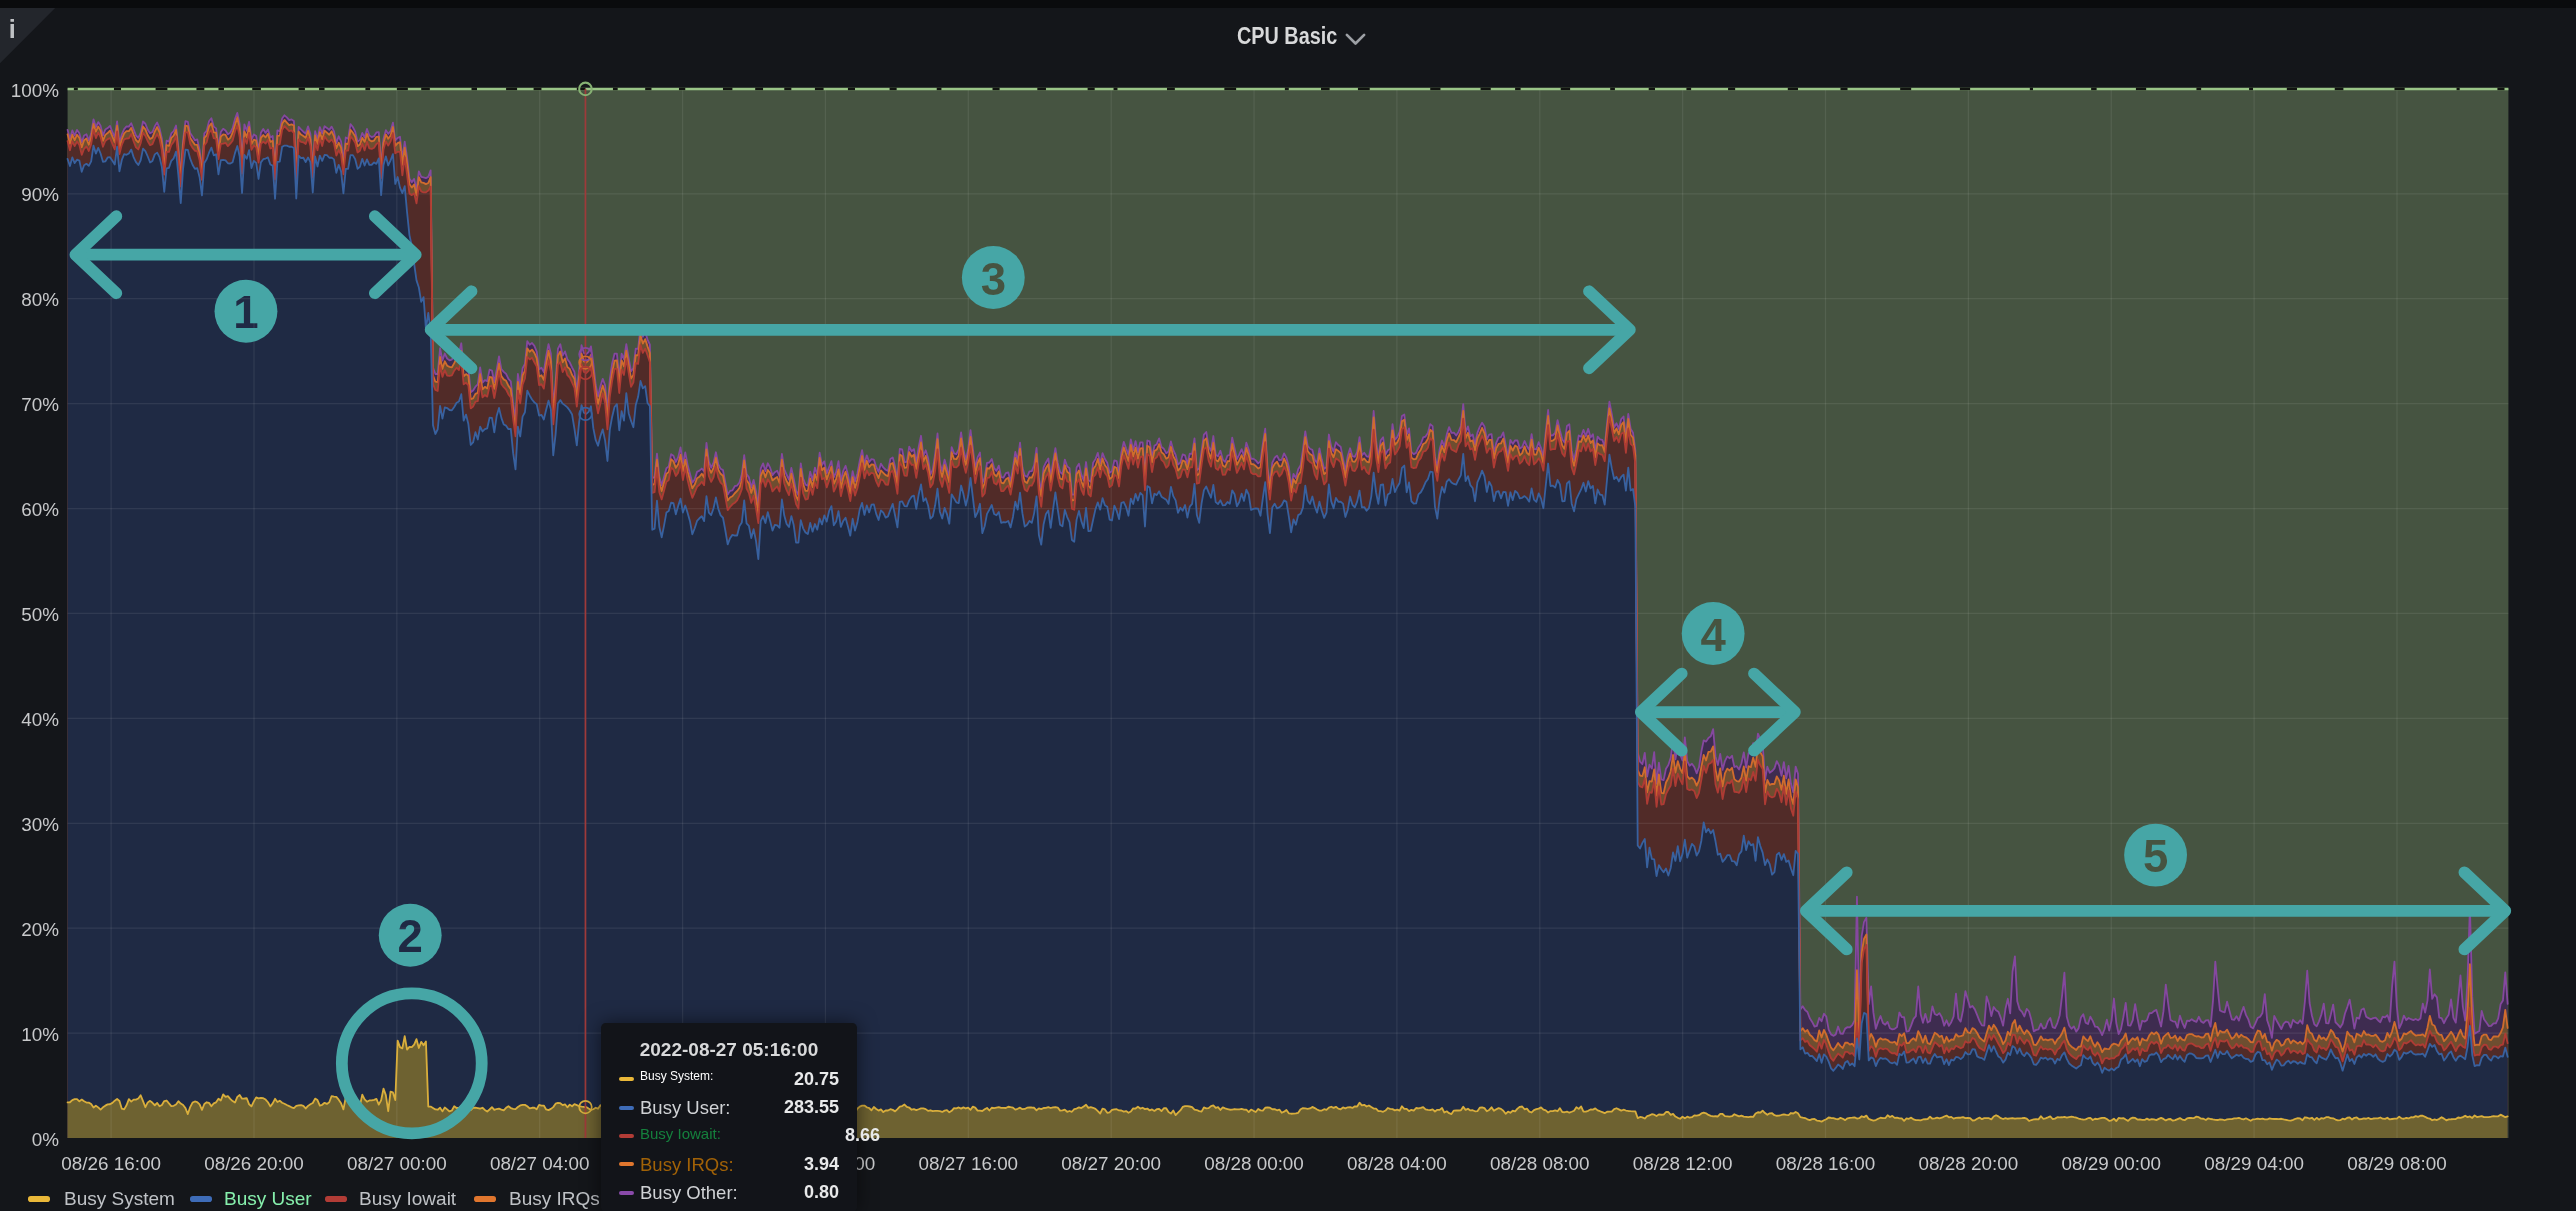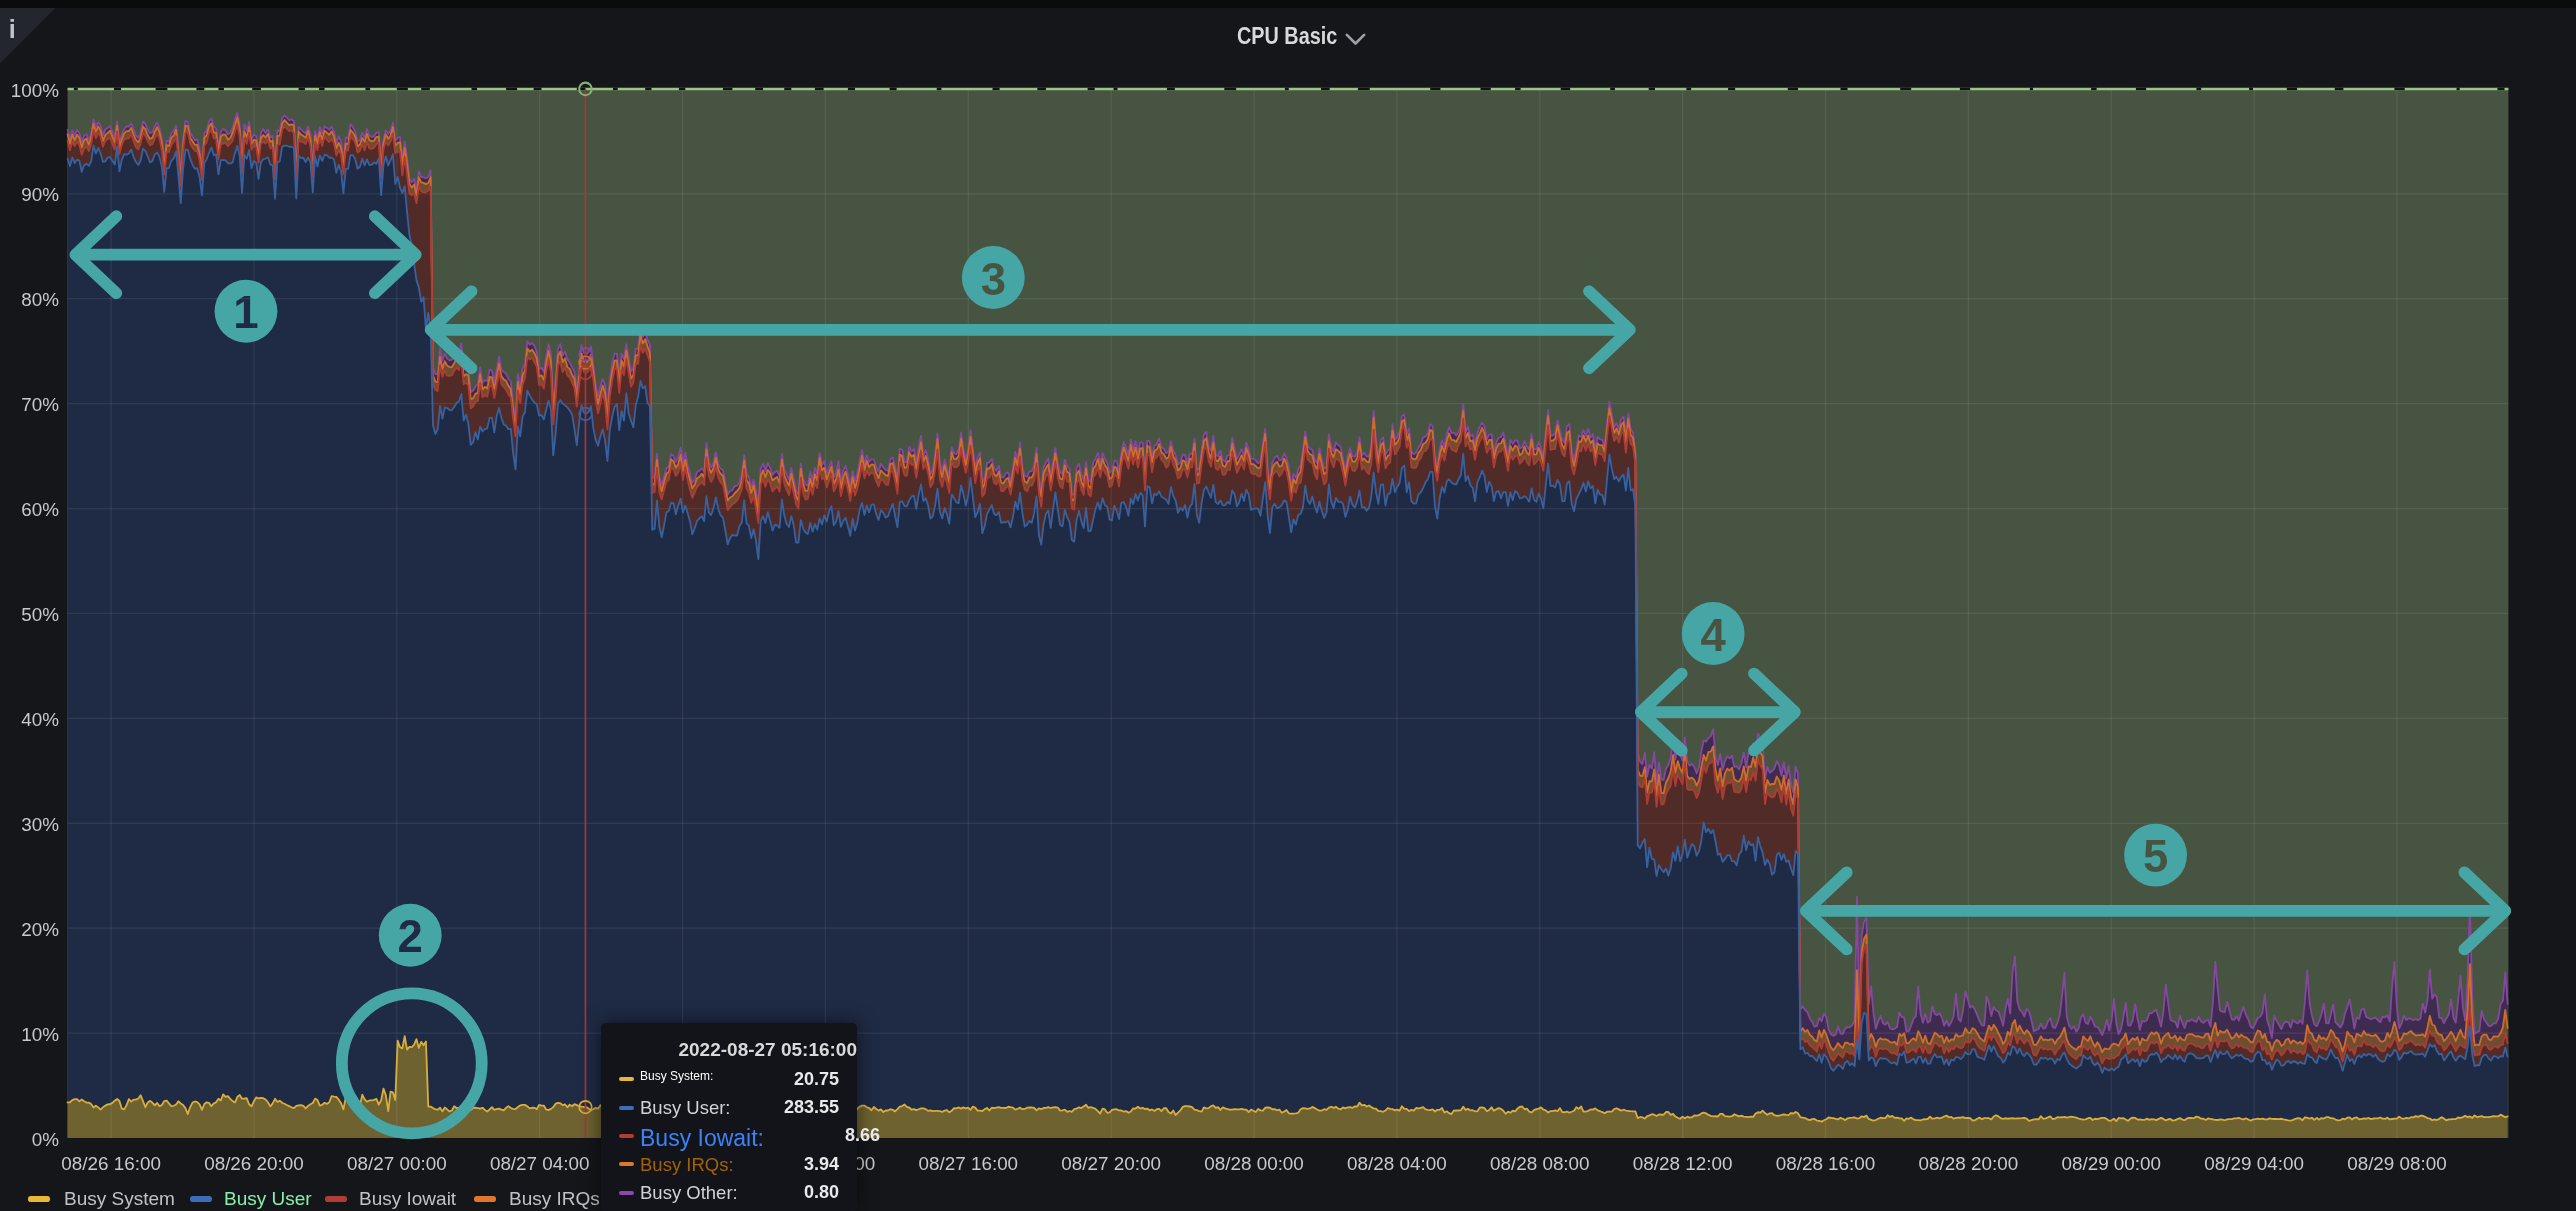--- a/index.html
+++ b/index.html
@@ -192,29 +192,29 @@
 </svg></div>
 <div style="position:absolute;left:27.5px;top:1196px;width:22px;height:5.5px;border-radius:2.8px;background:#eab839"></div>
     <div style="position:absolute;left:64px;top:1188px;font-size:19px;color:#bfc2c6;white-space:nowrap">Busy System</div>
     <div style="position:absolute;left:190px;top:1196px;width:22px;height:5.5px;border-radius:2.8px;background:#3e6cb8"></div>
     <div style="position:absolute;left:224px;top:1188px;font-size:19px;color:#86efac;white-space:nowrap">Busy User</div>
     <div style="position:absolute;left:325px;top:1196px;width:22px;height:5.5px;border-radius:2.8px;background:#b23c36"></div>
     <div style="position:absolute;left:359px;top:1188px;font-size:19px;color:#bfc2c6;white-space:nowrap">Busy Iowait</div>
     <div style="position:absolute;left:474px;top:1196px;width:22px;height:5.5px;border-radius:2.8px;background:#e0762e"></div>
     <div style="position:absolute;left:509px;top:1188px;font-size:19px;color:#bfc2c6;white-space:nowrap">Busy IRQs</div>
 <div style="position:absolute;left:601px;top:1023px;width:256px;height:189px;background:#121419;border-radius:4.7px;box-shadow:0 0 19px rgba(0,0,0,0.55)"></div>
-    <div style="position:absolute;left:601px;top:1039px;width:256px;text-align:right;font-size:19px;font-weight:bold;color:#d8d9da;white-space:nowrap">2022-08-27 05:16:00</div>
+    <div style="position:absolute;left:601px;top:1039px;width:256px;text-align:center;font-size:19px;font-weight:bold;color:#d8d9da;white-space:nowrap">2022-08-27 05:16:00</div>
     <div style="position:absolute;left:619px;top:1077px;width:15px;height:3.9px;border-radius:2px;background:#eab839"></div>
     <div style="position:absolute;left:640px;top:1069px;font-size:12px;color:#ffffff;white-space:nowrap">Busy System:</div>
     <div style="position:absolute;right:1737px;top:1069px;font-size:18px;font-weight:bold;color:#e8e9ea;white-space:nowrap">20.75</div>
     <div style="position:absolute;left:619px;top:1106px;width:15px;height:3.9px;border-radius:2px;background:#3e6cb8"></div>
     <div style="position:absolute;left:640px;top:1097px;font-size:18.5px;color:#d0d2d5;white-space:nowrap">Busy User:</div>
     <div style="position:absolute;right:1737px;top:1097px;font-size:18px;font-weight:bold;color:#e8e9ea;white-space:nowrap">283.55</div>
     <div style="position:absolute;left:619px;top:1134px;width:15px;height:3.9px;border-radius:2px;background:#b23c36"></div>
-    <div style="position:absolute;left:640px;top:1125px;font-size:23px;color:#3b82f6;white-space:nowrap">Busy Iowait:</div>
+    <div style="position:absolute;left:640px;top:1125px;font-size:15px;color:#15803d;white-space:nowrap">Busy Iowait:</div>
     <div style="position:absolute;right:1696px;top:1125px;font-size:18px;font-weight:bold;color:#e8e9ea;white-space:nowrap">8.66</div>
     <div style="position:absolute;left:619px;top:1162px;width:15px;height:3.9px;border-radius:2px;background:#e0762e"></div>
     <div style="position:absolute;left:640px;top:1154px;font-size:18.5px;color:#a16207;white-space:nowrap">Busy IRQs:</div>
     <div style="position:absolute;right:1737px;top:1154px;font-size:18px;font-weight:bold;color:#e8e9ea;white-space:nowrap">3.94</div>
     <div style="position:absolute;left:619px;top:1191px;width:15px;height:3.9px;border-radius:2px;background:#8a4aaa"></div>
     <div style="position:absolute;left:640px;top:1182px;font-size:18.5px;color:#d0d2d5;white-space:nowrap">Busy Other:</div>
     <div style="position:absolute;right:1737px;top:1182px;font-size:18px;font-weight:bold;color:#e8e9ea;white-space:nowrap">0.80</div>
 </div>
 
 </body></html>

